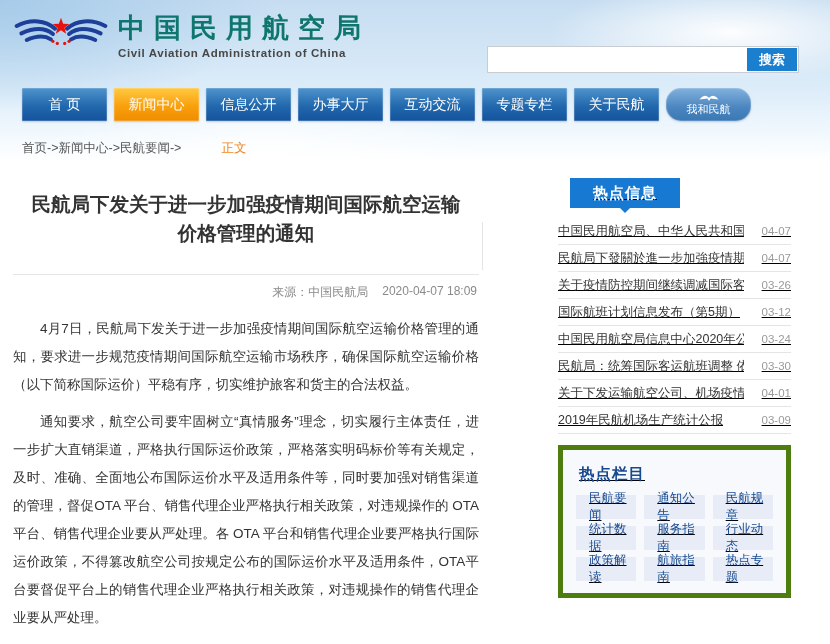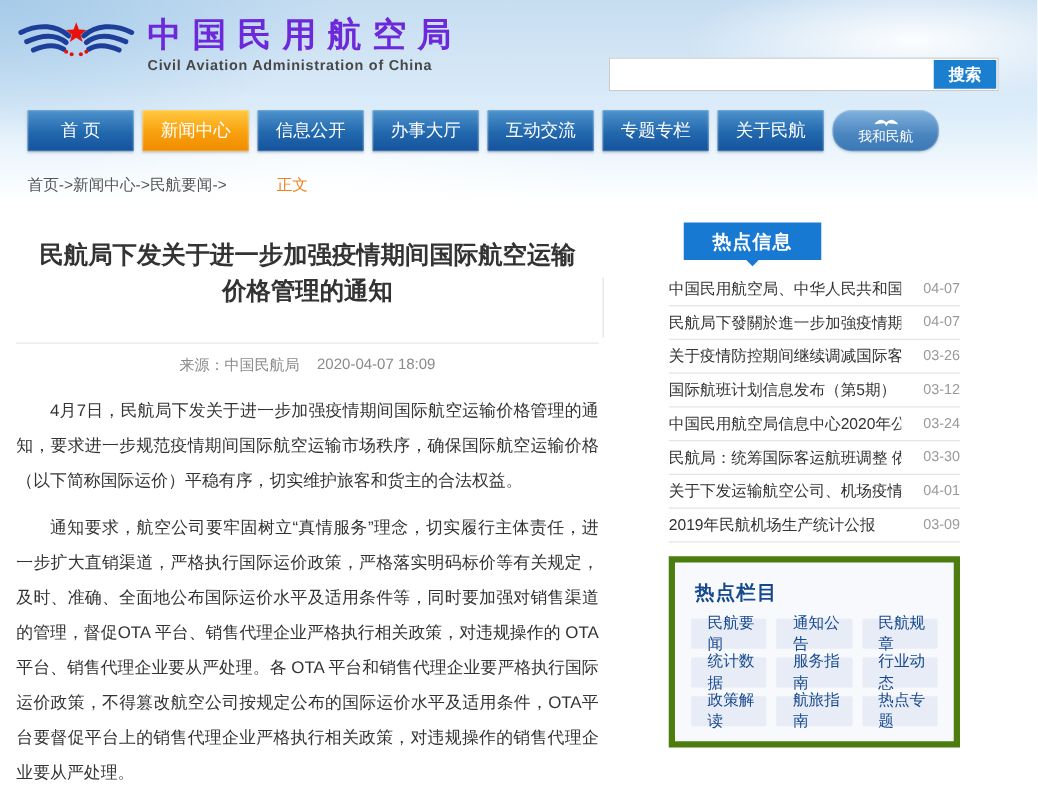--- a/index.html
+++ b/index.html
@@ -13,21 +13,21 @@
     position:absolute; left:0; top:0; width:830px; height:162px;
     background:
       radial-gradient(ellipse 260px 70px at 88% 20%, rgba(255,255,255,.95), rgba(255,255,255,0) 70%),
       radial-gradient(ellipse 320px 90px at 32% 95%, rgba(255,255,255,.85), rgba(255,255,255,0) 70%),
       radial-gradient(ellipse 420px 170px at 0% 0%, #a6cbe9, rgba(166,203,233,0) 65%),
       linear-gradient(180deg, #c6ddf1 0%, #dcecf9 55%, #f4fafe 86%, #ffffff 100%);
   }
   
   .logo-row { position:absolute; left:14px; top:11px; display:flex; align-items:center; gap:10px; }
   .logo-emblem { width:94px; height:50px; flex:0 0 auto; }
-  .site-cn { font-size:27px; color:#6d28d9; font-weight:700; letter-spacing:9px; line-height:30px; white-space:nowrap; }
+  .site-cn { font-size:27px; color:#0f766e; font-weight:700; letter-spacing:9px; line-height:30px; white-space:nowrap; }
   .site-en { font-size:11.5px; color:#474747; font-weight:700; letter-spacing:.6px; margin-top:4px; white-space:nowrap; }
   
   .search-box {
     position:absolute; left:487px; top:46px; width:312px; height:27px;
     background:#fff; border:1px solid #c9cdd2; display:flex; align-items:center;
   }
   .search-input { flex:1; height:100%; border:none; outline:none; padding:0 8px; font-size:13px; background:transparent; }
   .search-btn {
     width:50px; height:23px; margin:0 1px 0 0; border:none; cursor:pointer;
     background:#1b7fd0; color:#fff; font-size:13px; font-weight:700;
@@ -45,35 +45,35 @@
   .nav-item .wing { display:none; line-height:0; margin-bottom:1px; }
   .nav-item.special .wing { display:block; }
   
   .breadcrumb { position:absolute; left:22px; top:140px; font-size:12.5px; color:#555; }
   .breadcrumb .current { color:#f0821e;margin-left:40px; }
   
   .article { position:absolute; left:13px; top:160px; width:466px; background:#fff; }
   .article-title { font-size:19.5px; font-weight:700; color:#333; text-align:center; line-height:29px; padding:17px 16px 13px; }
   .article-divider { height:1px; background:#e6e6e6; }
   .v-divider { position:absolute; left:482px; top:222px; width:1px; height:48px; background:#e4e4e4; }
-  .meta { display:flex; align-items:center; justify-content:center; padding:9px 2px 7px; font-size:12px; color:#8a8a8a; }
+  .meta { display:flex; align-items:center; justify-content:flex-end; padding:9px 2px 7px; font-size:12px; color:#8a8a8a; }
   .meta-left { display:flex; gap:14px; white-space:nowrap; }
   .meta-right { display:flex; align-items:center; gap:9px; white-space:nowrap; }
   .meta .fmid { color:#f08519; }
   .meta .pipe { color:#c8c8c8; margin:0 3px; }
   .meta .clickable { cursor:pointer; }
   .share-icon {
     width:15px; height:15px; border-radius:3px; background:#41a7e0; color:#fff;
     display:inline-flex; align-items:center; justify-content:center;
     font-size:12px; font-weight:700; line-height:1; cursor:pointer;
   }
   .article-body { margin-top:7px; }
   .article-body p { margin:0 0 9px; font-size:13.5px; line-height:28px; color:#333; text-indent:2em; text-align:justify; }
   
-  .sidebar { position:absolute; left:535px; top:178px; width:233px; }
+  .sidebar { position:absolute; left:558px; top:178px; width:233px;text-decoration:underline; }
   .hot-tab {
     width:110px; height:30px; margin-left:12px; position:relative;
     background:#1879d2; color:#fff; font-size:15px; font-weight:700;
     display:flex; align-items:center; justify-content:center; letter-spacing:1px;
   }
   .hot-tab::after {
     content:""; position:absolute; left:50%; bottom:-5px; margin-left:-5px;
     border-left:5px solid transparent; border-right:5px solid transparent; border-top:5px solid #1879d2;
   }
   .hot-list { margin-top:10px; }

